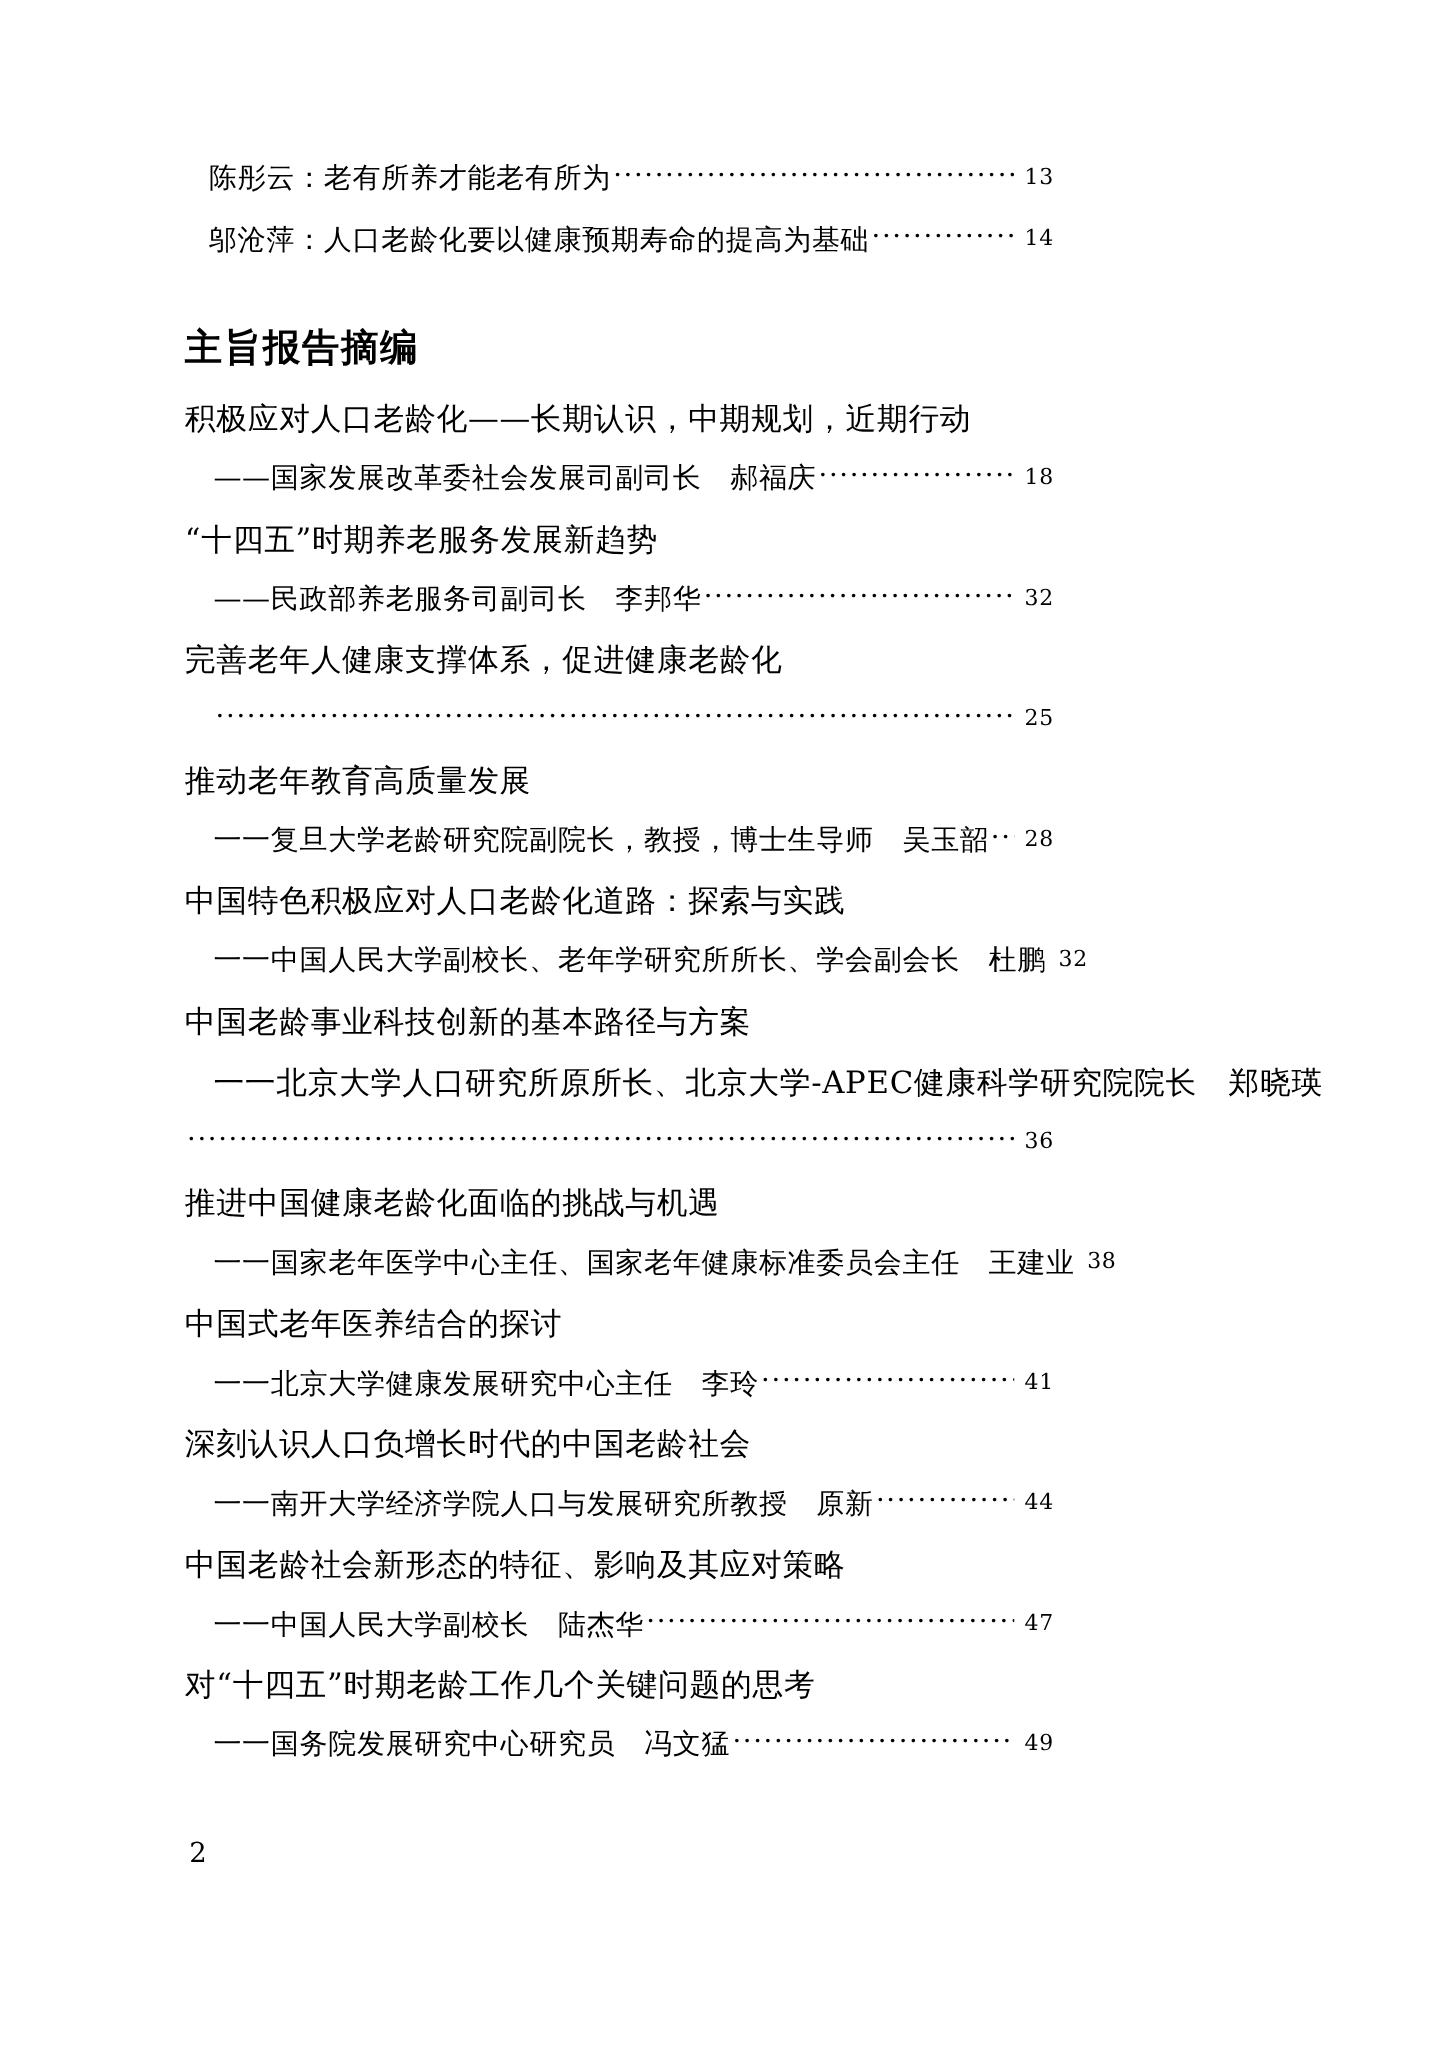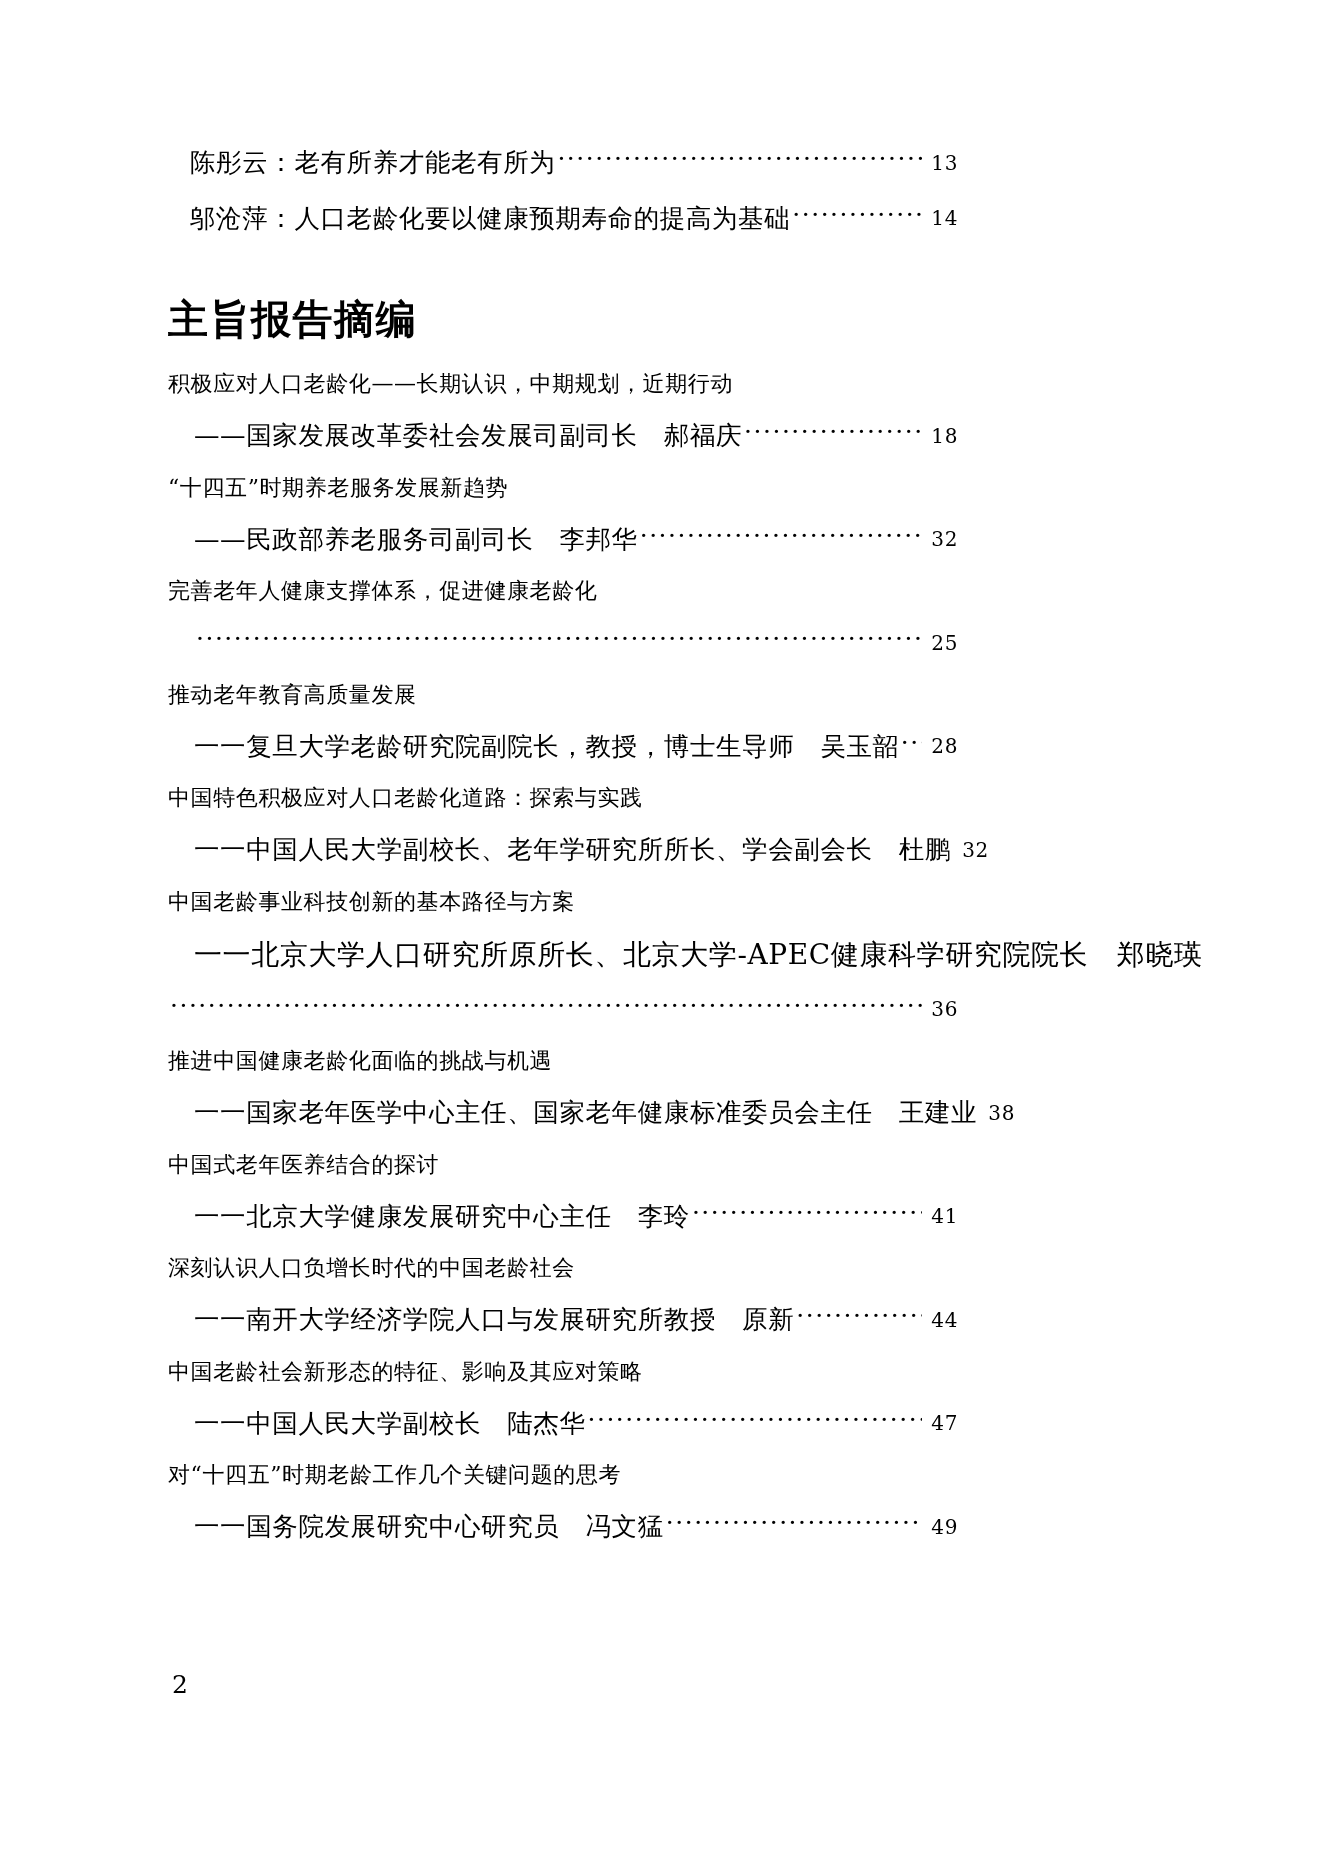--- a/index.html
+++ b/index.html
@@ -22,21 +22,21 @@
   .content {
     position: absolute;
     left: 168px;
     top: 150px;
     width: 790px;
   }
 
   
   .toc-line {
     display: flex;
-    align-items: center;
+    align-items: flex-start;
     font-size: 25.5px;
     line-height: 1.0;
     white-space: nowrap;
     letter-spacing: 0.6px;
   }
   .toc-text {
     flex: 0 0 auto;
   }
   .leader {
     flex: 1 1 auto;
@@ -70,33 +70,33 @@
   .top-group { margin-bottom: 0; }
   .top-entry {
     padding-left: 22px;
     margin-bottom: 30px;
   }
 
   
   .section-heading {
     font-family: "DejaVu Serif", "Liberation Serif", serif;
     font-weight: bold;
-    font-size: 40px;
+    font-size: 34px;
     line-height: 1;
     margin-top: 68px;
     margin-bottom: 34px;
     letter-spacing: 1.5px;
   }
 
   
   .entry {
     margin-bottom: 0;
   }
   .entry-title {
-    font-size: 22px;
+    font-size: 28px;
     line-height: 1.0;
     letter-spacing: 0.6px;
     white-space: nowrap;
     margin-bottom: 28px;
   }
   .entry-attrib {
     padding-left: 26px;
     margin-bottom: 28px;
   }
   

